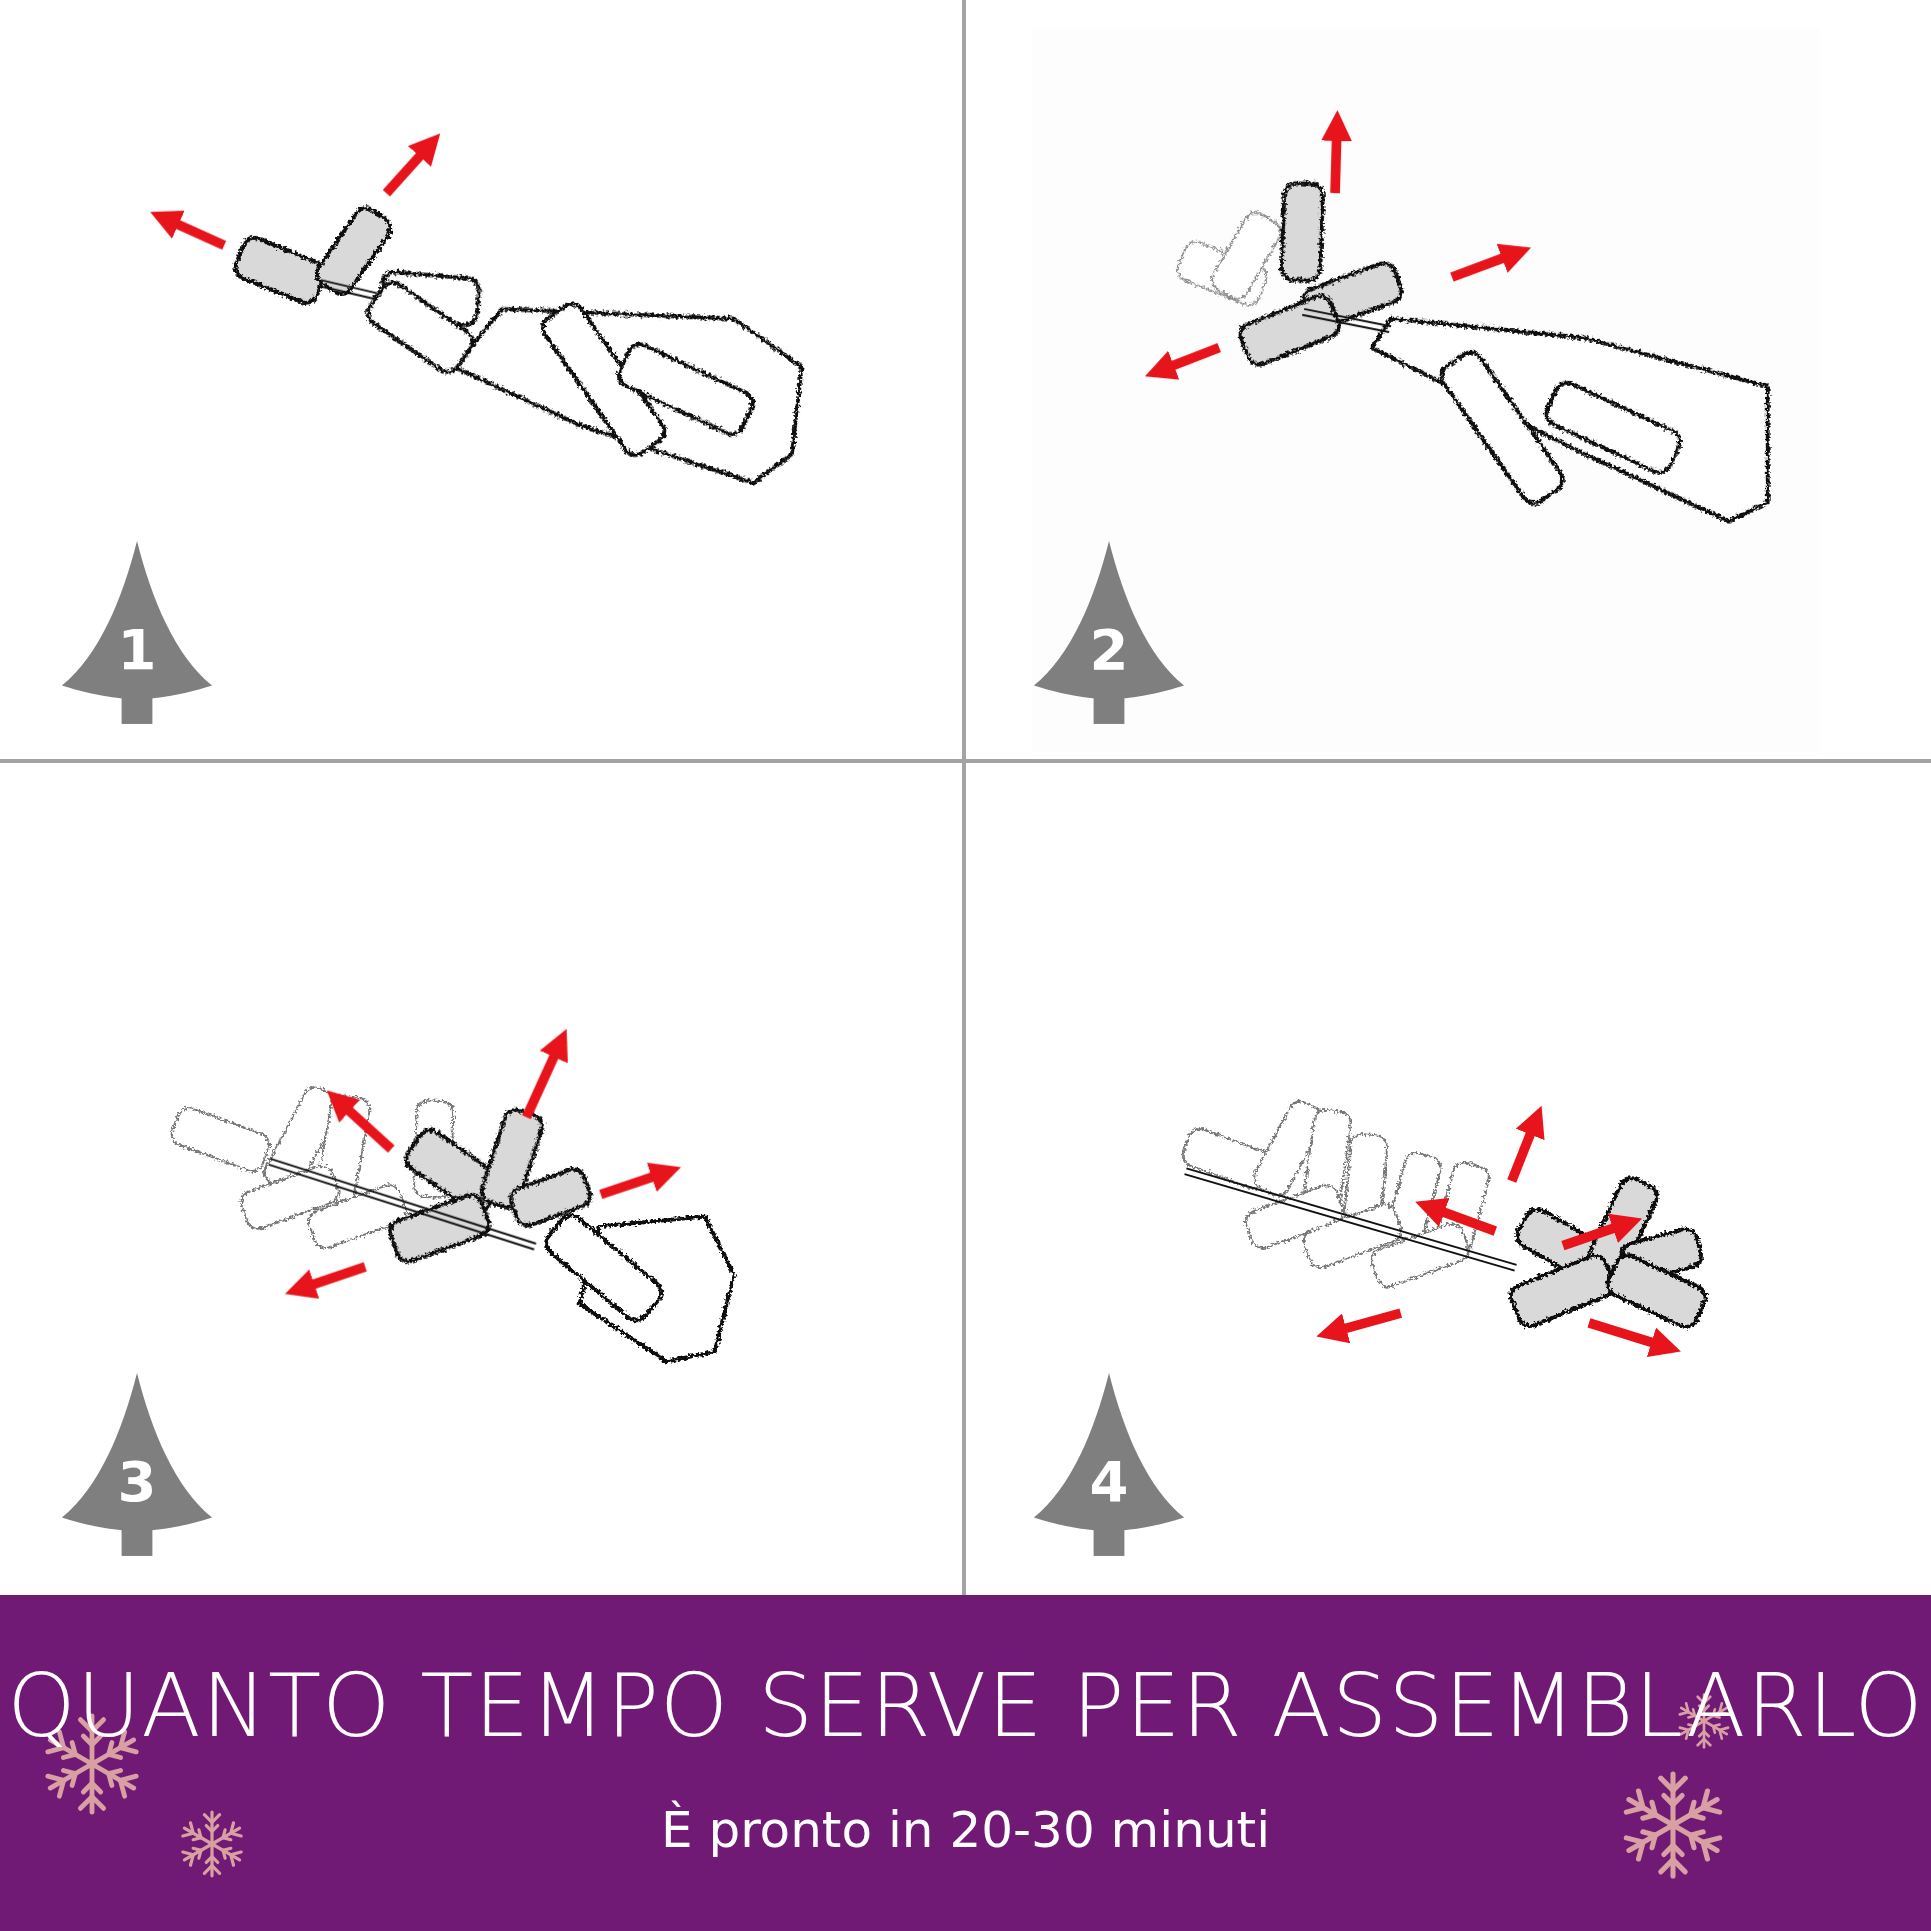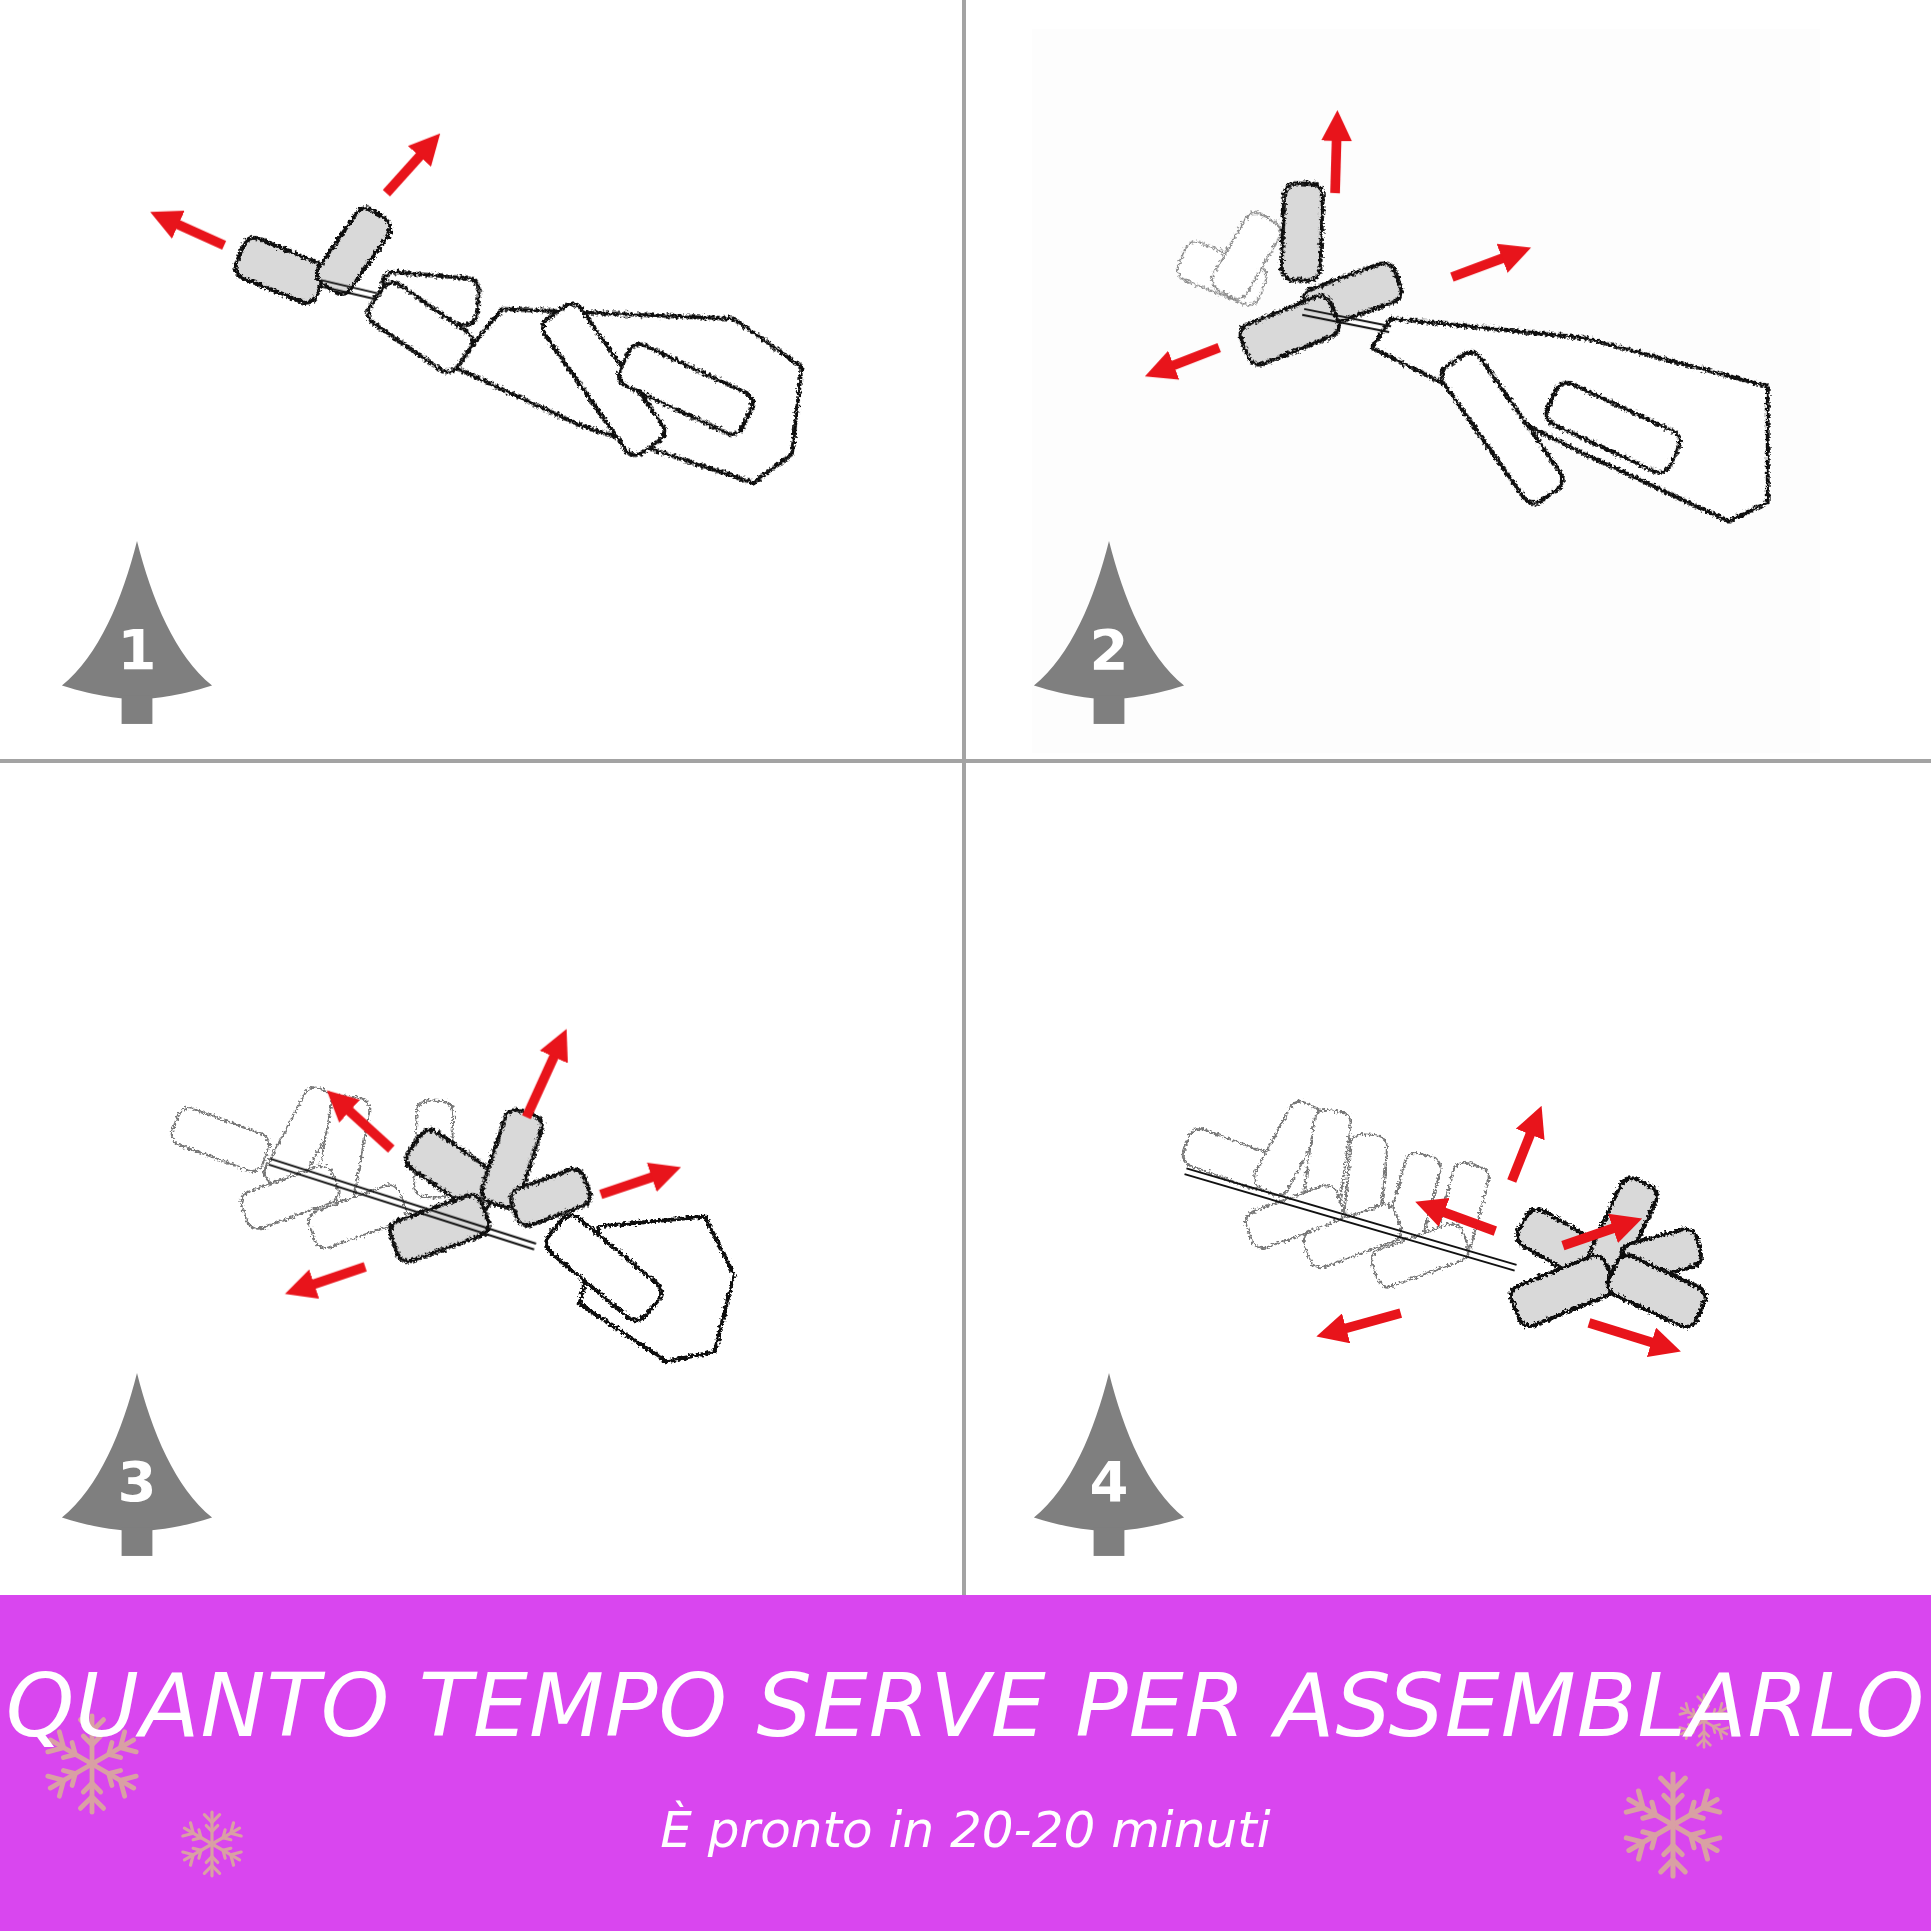--- a/index.html
+++ b/index.html
@@ -13,21 +13,21 @@
   .vdiv { position: absolute; left: 962px; top: 0; width: 3.9px; height: 1595px; background: #a3a3a3; }
   .hdiv { position: absolute; left: 0; top: 759px; width: 1931px; height: 3.9px; background: #a3a3a3; }
   .illus { position: absolute; left: 0; top: 0; width: 100%; height: 100%; }
   .badge { position: absolute; width: 154px; height: 183px; }
   .badge svg { position: absolute; left: 0; top: 0; }
   .badge .num { position: absolute; left: 0; top: 75px; width: 154px; text-align: center; color: #ffffff; font-family: "DejaVu Sans", sans-serif; font-weight: bold; font-size: 56px; line-height: 68px; }
   .p1 .badge, .p3 .badge { left: 60px; }
   .p2 .badge, .p4 .badge { left: 66px; }
   .p1 .badge, .p2 .badge { top: 541px; }
   .p3 .badge, .p4 .badge { top: 610px; }
-  .banner { position: absolute; left: 0; top: 1595px; width: 1931px; height: 336px; background: #d946ef; font-style: italic; }
+  .banner { position: absolute; left: 0; top: 1595px; width: 1931px; height: 336px; background: #701a75; }
   .banner-title { position: absolute; left: 0; top: 58px; width: 1931px; text-align: center; color: #ffffff; font-family: "DejaVu Sans", sans-serif; font-weight: 300; font-size: 87px; line-height: 106px; letter-spacing: 1px; white-space: nowrap; }
   .banner-sub { position: absolute; left: 0; top: 201px; width: 1931px; text-align: center; color: #ffffff; font-family: "DejaVu Sans", sans-serif; font-size: 50px; line-height: 68px; }
   .flake { position: absolute; }
 </style>
 </head>
 <body>
 
 <svg width="0" height="0" style="position:absolute">
   <defs>
     <filter id="fuzz" x="-10%" y="-10%" width="120%" height="120%">
@@ -190,15 +190,15 @@
   <svg class="flake" style="left:177px;top:214px" width="70" height="70" viewBox="-55 -55 110 110">
       <use href="#snow"></use>
     </svg>
   <svg class="flake" style="left:1675px;top:97px" width="58" height="58" viewBox="-55 -55 110 110">
       <use href="#snow"></use>
     </svg>
   <svg class="flake" style="left:1617px;top:174px" width="112" height="112" viewBox="-55 -55 110 110">
       <use href="#snow"></use>
     </svg>
   <div class="banner-title">QUANTO TEMPO SERVE PER ASSEMBLARLO</div>
-  <div class="banner-sub">È pronto in 20-20 minuti</div>
+  <div class="banner-sub">È pronto in 20-30 minuti</div>
 </div>
 
 
 </body></html>

